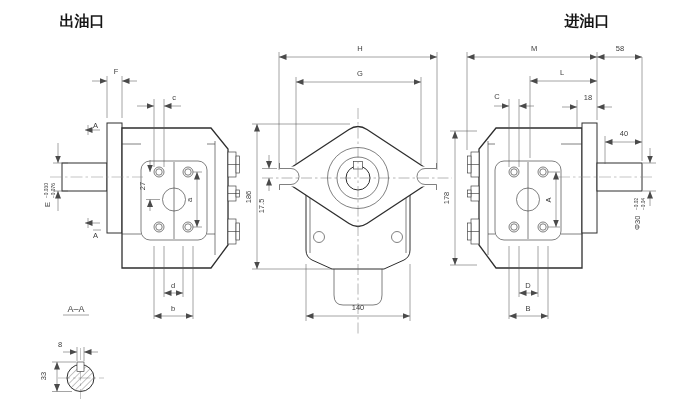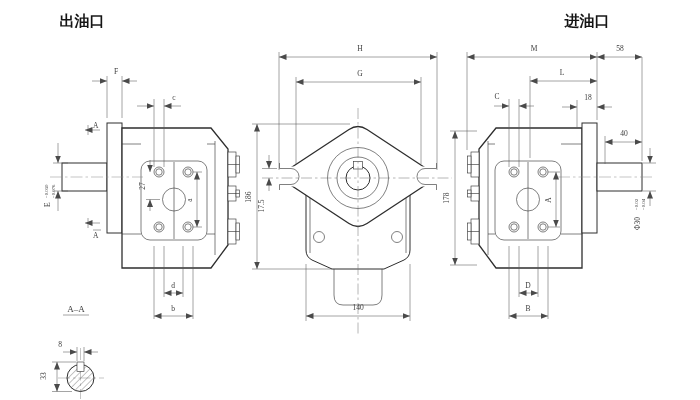--- a/index.html
+++ b/index.html
@@ -1,17 +1,17 @@
 <!DOCTYPE html>
 <html><head>
 <meta charset="utf-8">
 <style>
   html,body{margin:0;padding:0;background:#fff;}
   #canvas{position:relative;width:700px;height:400px;background:#ffffff;overflow:hidden;
-          font-family:Liberation Serif, serif;}
+          font-family:Liberation Sans, sans-serif;}
   svg{position:absolute;left:0;top:0;}
   .obj{stroke:#2e2e2e;stroke-width:1;fill:none;}
   .objf{stroke:#2e2e2e;stroke-width:1;fill:#ffffff;}
   .bold{stroke-width:1.3;}
   .det{stroke:#3a3a3a;stroke-width:.65;fill:none;}
   .detf{stroke:#3a3a3a;stroke-width:.65;fill:#ffffff;}
   .dim{stroke:#5a5a5a;stroke-width:.55;fill:none;}
   .cl{stroke:#8a8a8a;stroke-width:.5;fill:none;stroke-dasharray:12 3 2.5 3;}
   .clm{stroke:#7a7a7a;stroke-width:.55;fill:none;stroke-dasharray:11 3 2.5 3;}
   .wh{fill:#ffffff;stroke:none;}

